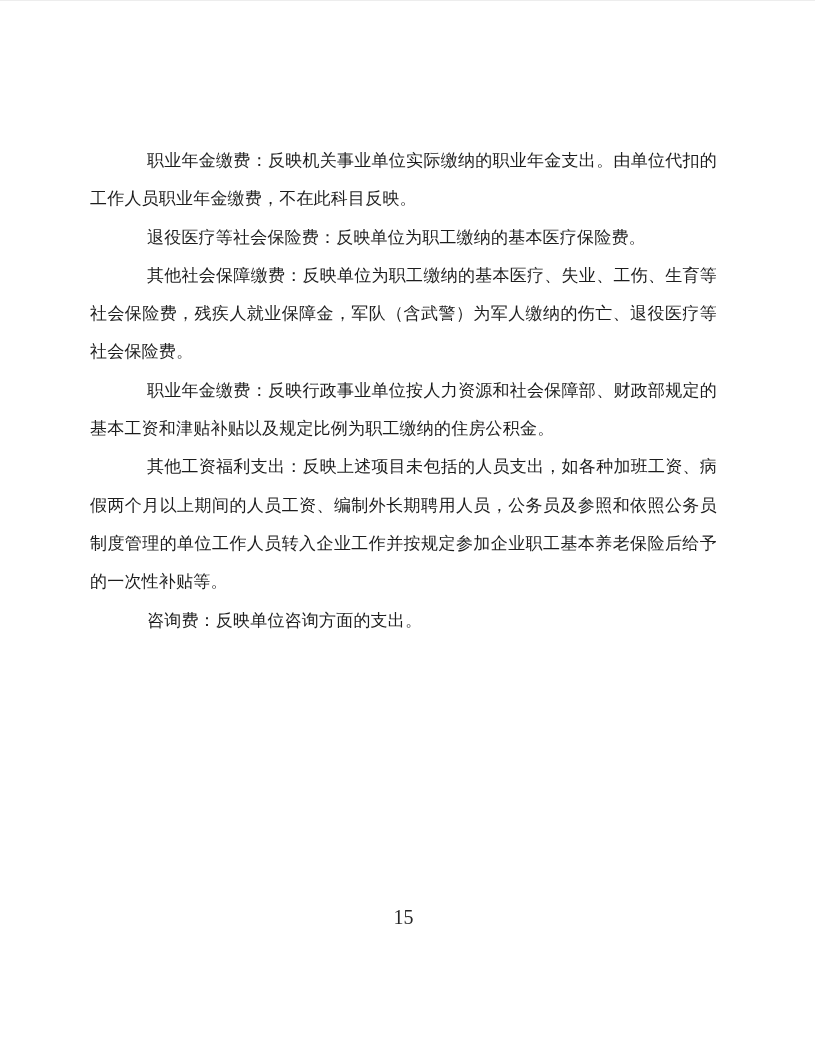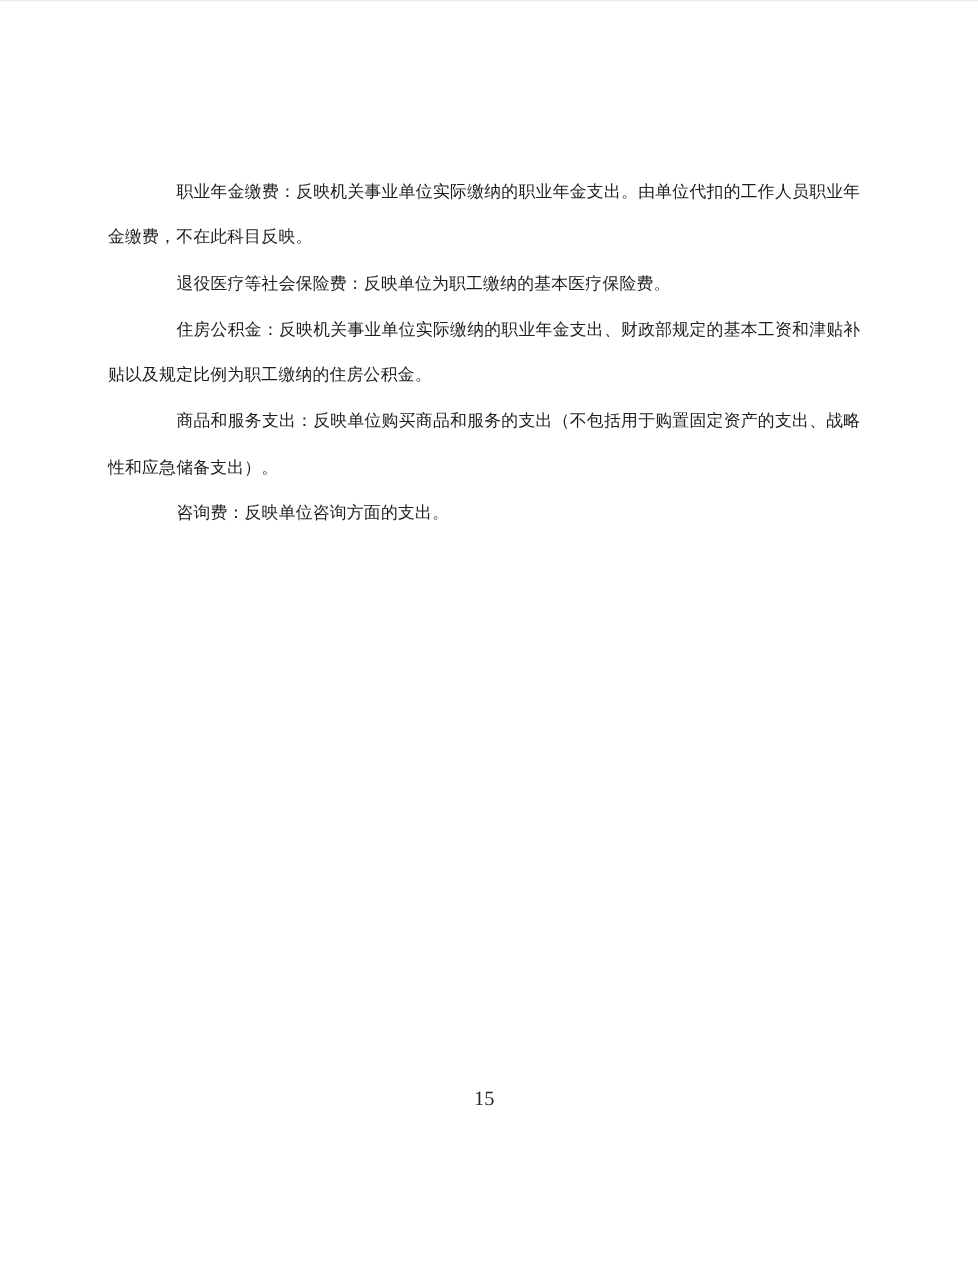--- a/index.html
+++ b/index.html
@@ -19,42 +19,43 @@
   }
   .content {
     position: absolute;
     left: 90px;
     top: 141px;
     width: 627px;
   }
   .content p {
     margin: 0;
     padding: 0;
-    font-size: 14px;
+    font-size: 17px;
     line-height: 38.3px;
     letter-spacing: 0.2px;
     text-align: justify;
     text-indent: 57px;
     font-weight: 400;
   }
   .page-number {
     position: absolute;
     left: 90px;
     top: 905px;
     width: 627px;
     text-align: center;
-    font-size: 17px;
+    font-size: 20px;
     color: #262626;
   }
 </style>
 </head>
 <body>
 
 <div class="page">
   <div class="content">
     <p>职业年金缴费：反映机关事业单位实际缴纳的职业年金支出。由单位代扣的工作人员职业年金缴费，不在此科目反映。</p>
     <p>退役医疗等社会保险费：反映单位为职工缴纳的基本医疗保险费。</p>
-    <p>住房公积金：反映机关事业单位实际缴纳的职业年金支出、财政部规定的基本工资和津贴补贴以及规定比例为职工缴纳的住房公积金。</p>
-    <p>商品和服务支出：反映单位购买商品和服务的支出（不包括用于购置固定资产的支出、战略性和应急储备支出）。</p>
+    <p>其他社会保障缴费：反映单位为职工缴纳的基本医疗、失业、工伤、生育等社会保险费，残疾人就业保障金，军队（含武警）为军人缴纳的伤亡、退役医疗等社会保险费。</p>
+    <p>职业年金缴费：反映行政事业单位按人力资源和社会保障部、财政部规定的基本工资和津贴补贴以及规定比例为职工缴纳的住房公积金。</p>
+    <p>其他工资福利支出：反映上述项目未包括的人员支出，如各种加班工资、病假两个月以上期间的人员工资、编制外长期聘用人员，公务员及参照和依照公务员制度管理的单位工作人员转入企业工作并按规定参加企业职工基本养老保险后给予的一次性补贴等。</p>
     <p>咨询费：反映单位咨询方面的支出。</p>
   </div>
   <div class="page-number">15</div>
 </div>
 
 </body></html>

